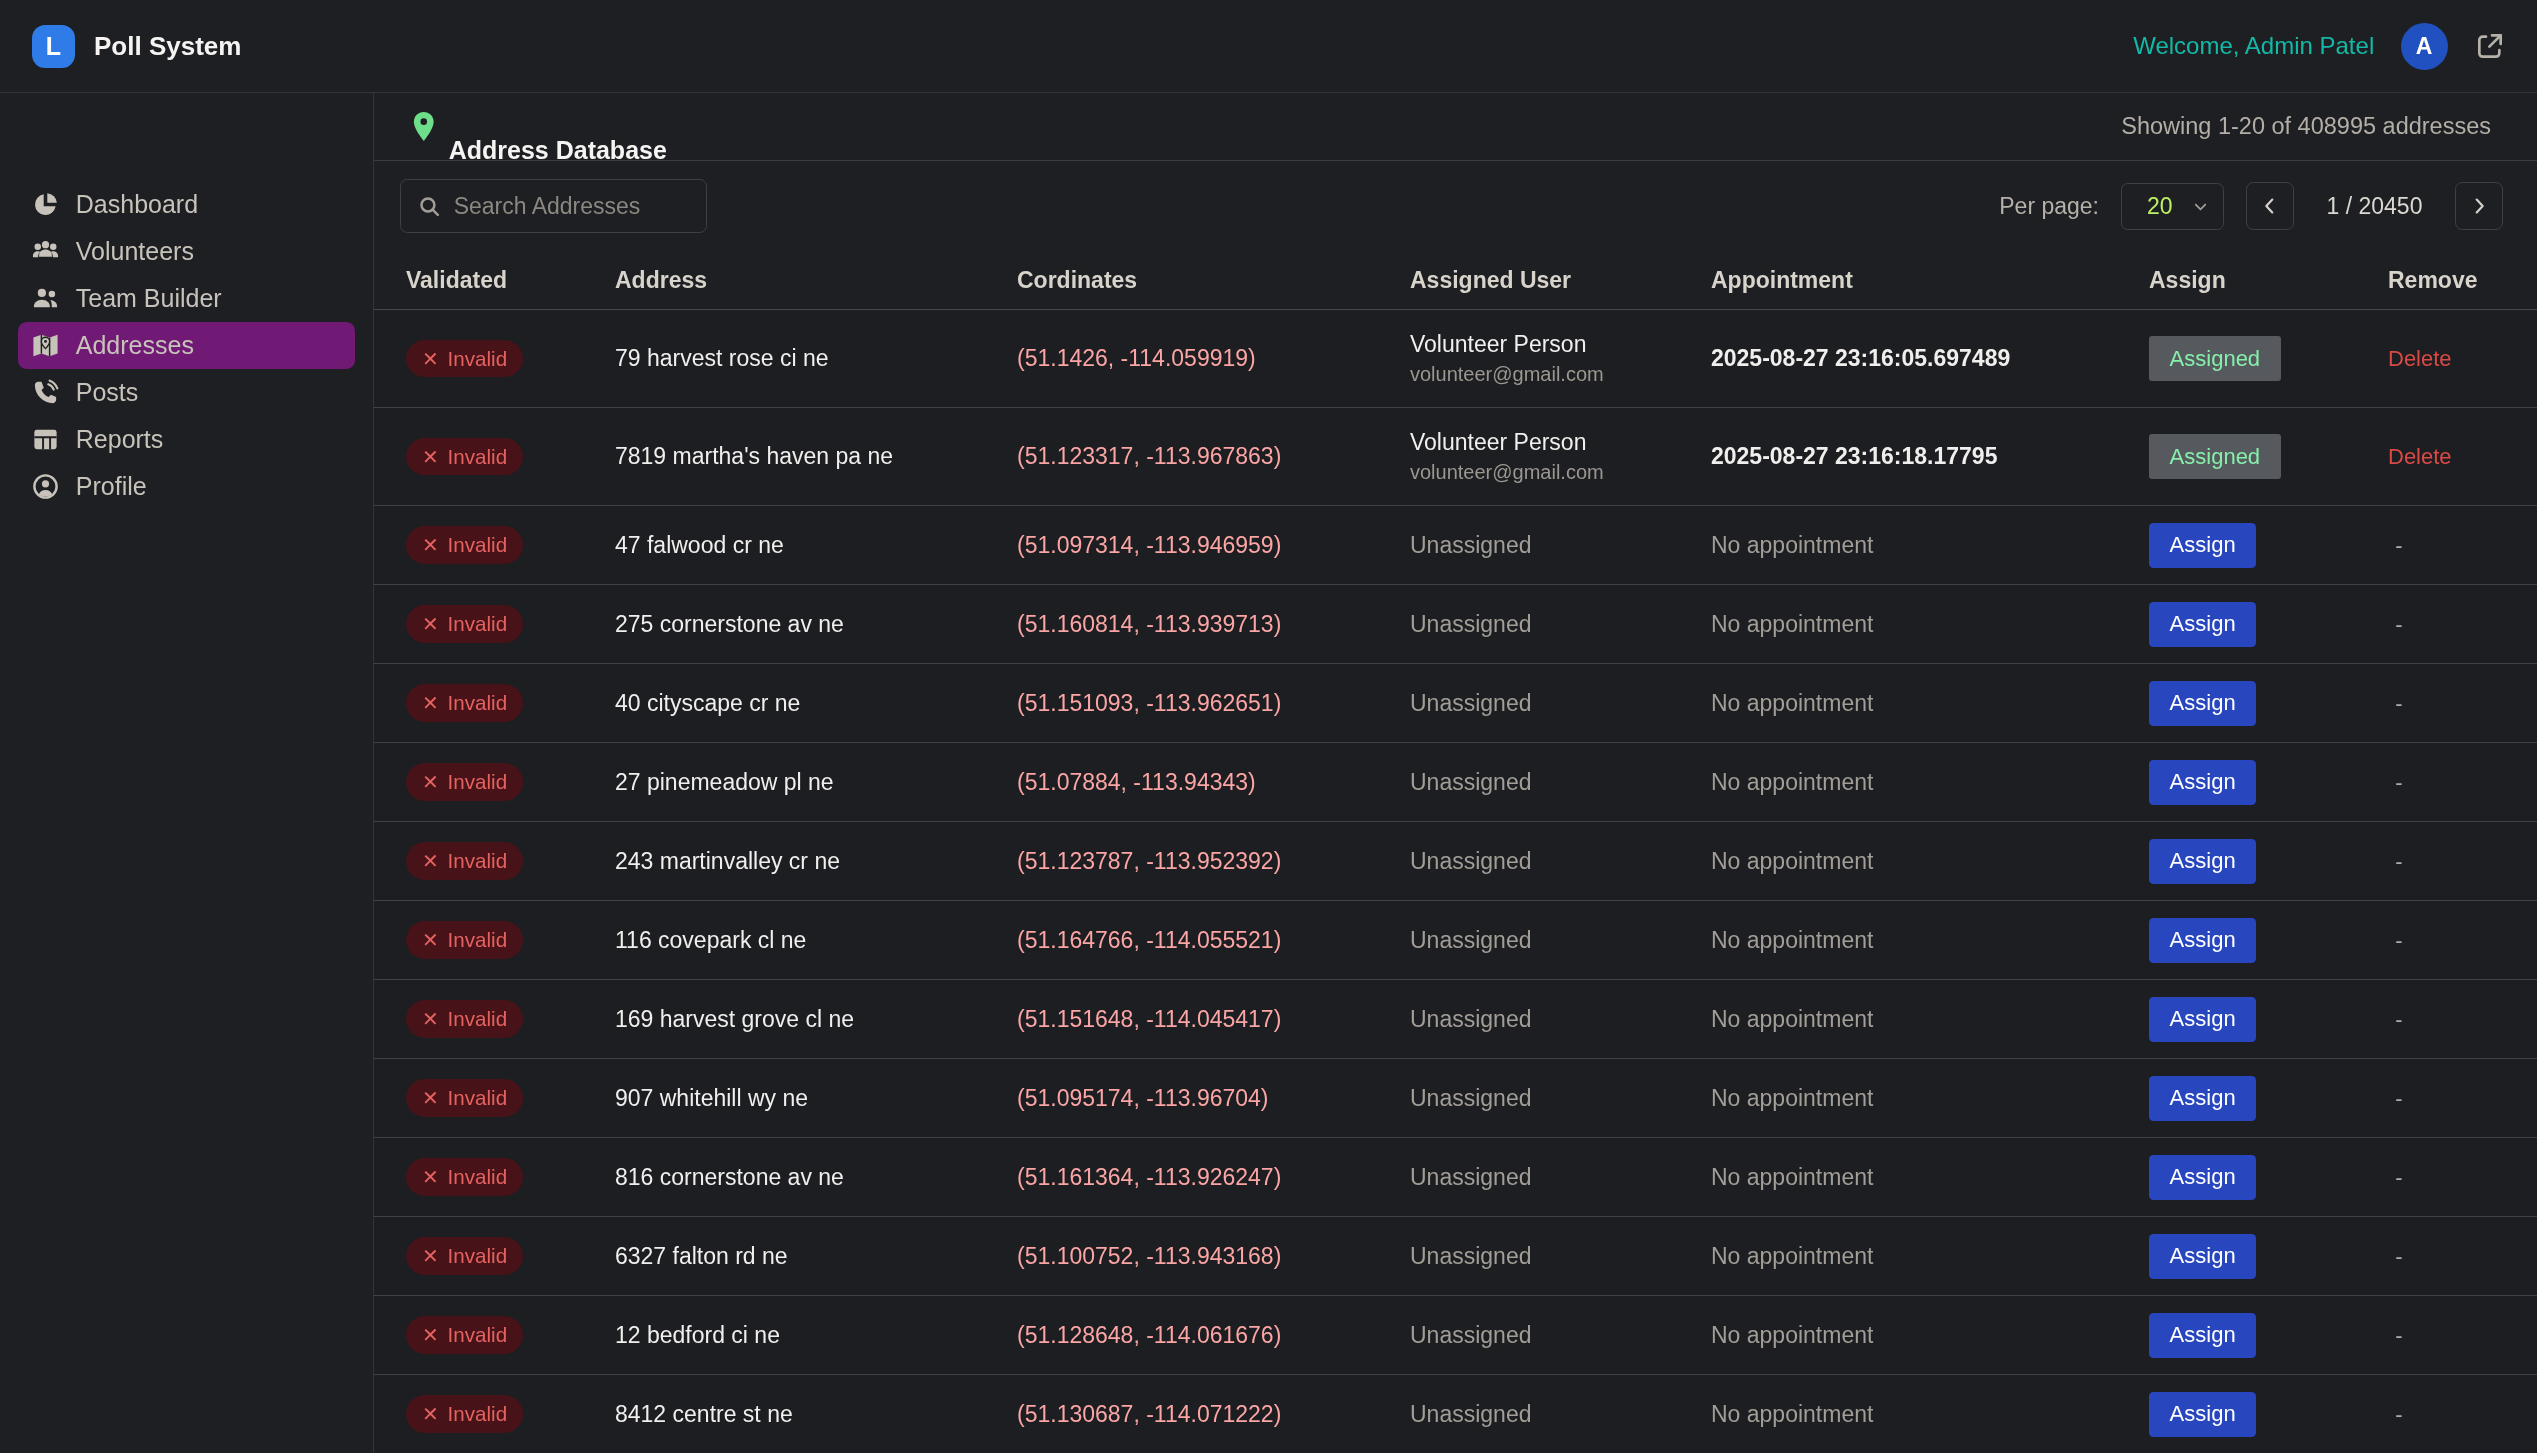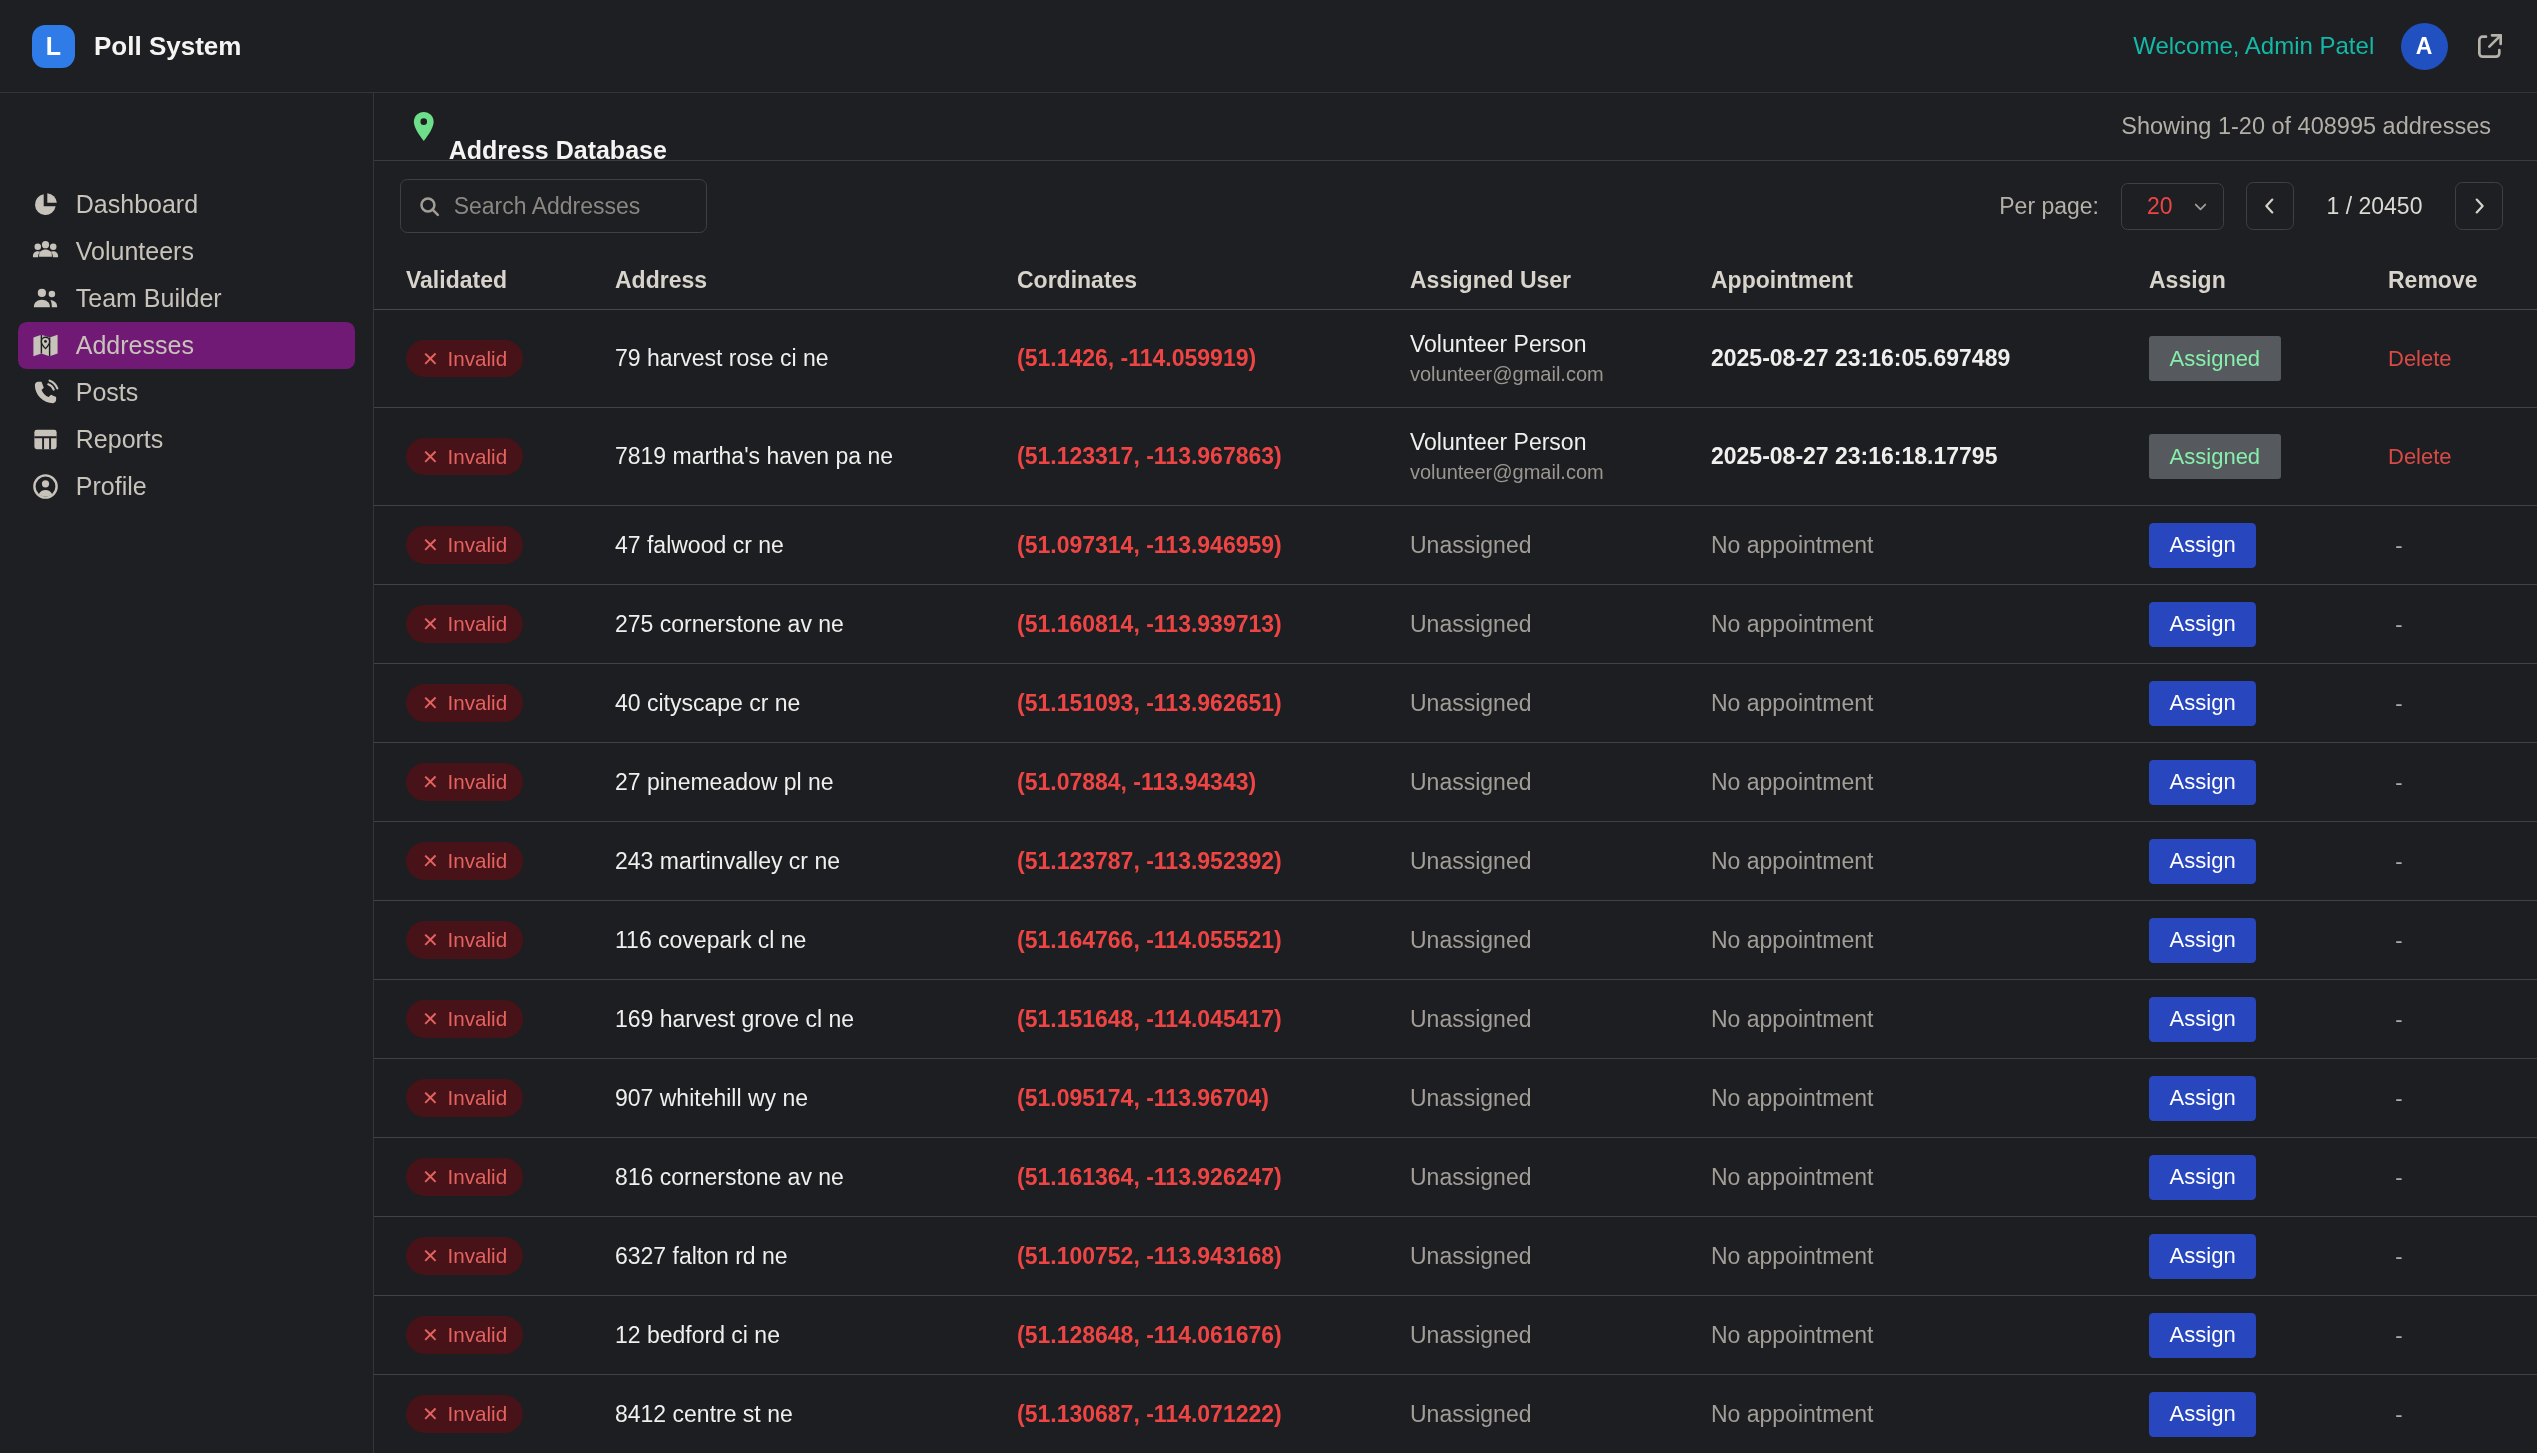--- a/index.html
+++ b/index.html
@@ -67,21 +67,21 @@
     font-size:23px; color:#e8e6e2; font-family:inherit;
   }
   .searchbox input::placeholder{ color:#8b8781; }
   .ctrl-right{ display:flex; align-items:center; gap:22px; }
   .perpage-label{ font-size:23px; color:#b5b1a9; }
   .select{
     width:103px; height:47px; border:1.5px solid #3e4144; border-radius:6.6px;
     display:flex; align-items:center; justify-content:space-between;
     padding:0 13.2px 0 25px; cursor:pointer; background:#1d1f22;
   }
-  .select .val{ font-size:23px; color:#ef4444; }
+  .select .val{ font-size:23px; color:#bef264; }
   .select svg{ width:19px; height:19px; }
   .pg-btn{
     width:48px; height:48px; border:1.5px solid #3e4144; border-radius:7.3px;
     background:#1d1f22; display:flex; align-items:center; justify-content:center;
     cursor:pointer;
   }
   .pg-btn svg{ width:22px; height:22px; }
   .pg-indicator{ font-size:23px; color:#dcd9d3; min-width:117px; text-align:center; }
   
   .grid{
@@ -96,21 +96,21 @@
   .trow{ height:79px; border-bottom:1.5px solid #404346; background:#1c1e21; }
   .trow.tall{ height:98px; }
   .cell{ font-size:23px; }
   .badge{
     display:inline-flex; align-items:center; gap:8.8px;
     background:#481318; color:#e4625f; border-radius:19px;
     padding:6.6px 16px; font-size:20.6px; font-weight:500;
   }
   .badge .x{ font-size:20px; }
   .addr{ color:#f0efed; }
-  .coords{ color:#ef4444; cursor:pointer; text-decoration:none;font-weight:bold; }
+  .coords{ color:#fca5a5; cursor:pointer; text-decoration:none; }
   .user-name{ color:#f0efed; font-size:23px; line-height:1.2; }
   .user-email{ color:#9b9790; font-size:20px; margin-top:5.1px; }
   .muted{ color:#a29e97; }
   .appt{ color:#f0efed;font-weight:bold; }
   .btn-assign{
     display:inline-block; background:#2847bf; color:#fff; border:none;
     border-radius:4.4px; padding:9.5px 20.6px; font-size:22px; cursor:pointer;
     font-family:inherit;
   }
   .btn-assigned{

